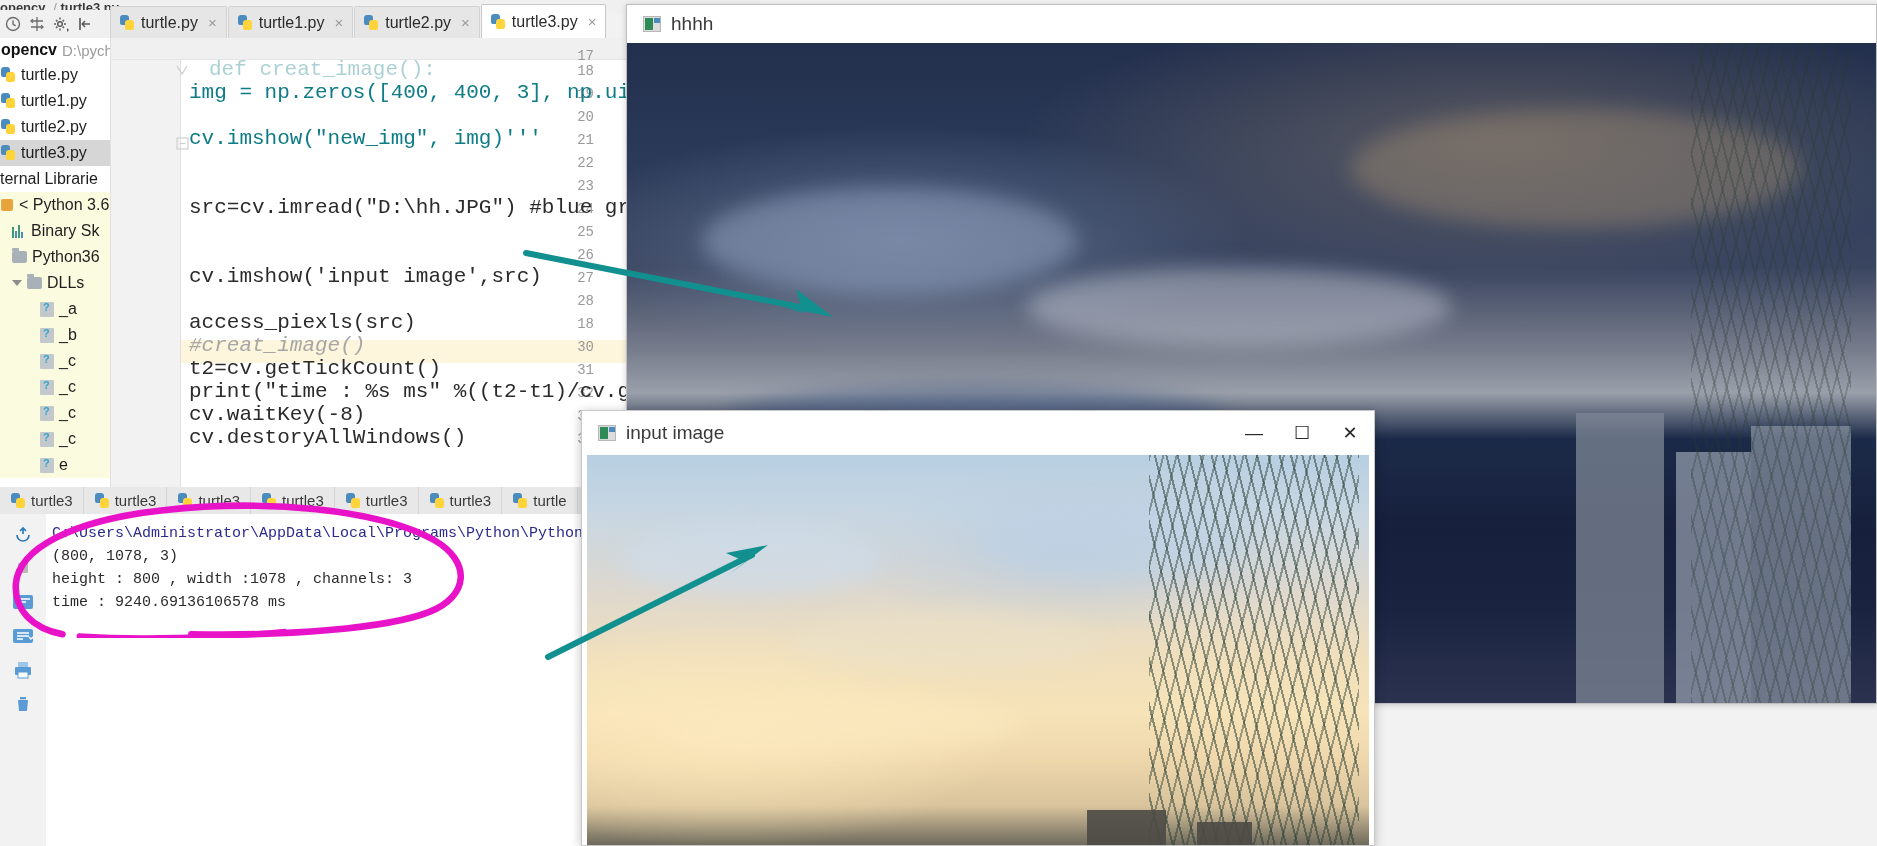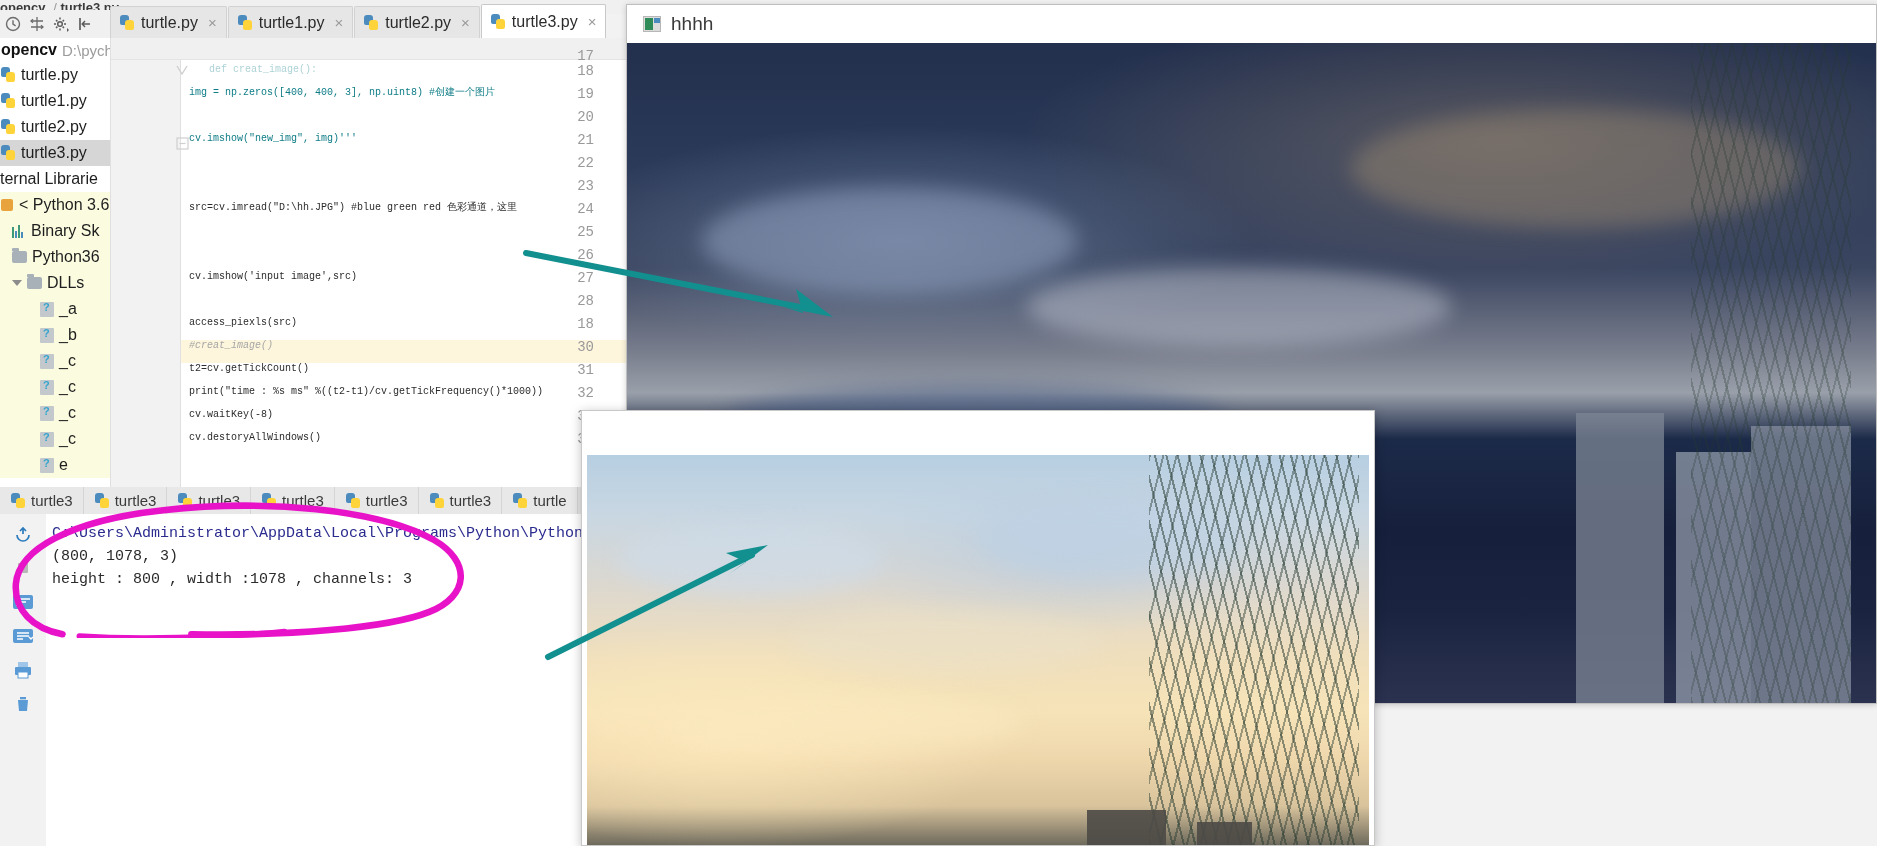--- a/index.html
+++ b/index.html
@@ -85,21 +85,21 @@
     position:absolute; left:0; top:22px; width:70px; height:448px;
     background:#f2f2f2; border-right:1px solid #e0e0e0;
   }
   .gutter-num {
     position:absolute; right:36px; font-size:14px; color:#999; font-family:"Liberation Mono", monospace;
   }
   .fold-col { position:absolute; left:62px; top:22px; width:18px; }
   .code-area { position:absolute; left:70px; top:22px; right:0; bottom:0; }
   .cline {
     position:absolute; left:8px; height:23px; line-height:23px; white-space:nowrap;
-    font-family:"Liberation Mono", monospace; font-size:10px; color:#2b2b2b;
+    font-family:"Liberation Mono", monospace; font-size:21px; color:#2b2b2b;
   }
   .hl-line { position:absolute; left:70px; right:0; height:23px; background:#fdf6dd; }
   .comment { color:#a6a6a6; font-style:italic; }
   .teal { color:#0e7c86; }
 
   
   .run-panel {
     position:absolute; left:0; top:487px; width:630px; height:359px;
     background:#f2f2f2; overflow:hidden;
   }
@@ -497,20 +497,21 @@
               <path d="M5 6h10l-1 11H6L5 6z" fill="#5a9bd5"></path>
               <rect x="7" y="3" width="6" height="2.3" fill="#5a9bd5"></rect>
             </svg>
         </div>
       </div>
 
       <div class="console">
         <div class="cl path">C:\Users\Administrator\AppData\Local\Programs\Python\Python36\python.e</div>
         <div class="cl">(800, 1078, 3)</div>
         <div class="cl">height : 800 , width :1078 , channels: 3</div>
+        <div class="cl">time : 9240.69136106578 ms</div>
       </div>
     </div>
 
     <svg class="magenta-ring" viewBox="0 0 500 150">
       <path d="M62,146 C30,140 10,120 12,92 C15,55 70,24 170,13 C280,1 400,12 460,45 C500,68 498,105 455,122 C410,140 300,148 200,146" fill="none" stroke="#e813c8" stroke-width="7" stroke-linecap="round"></path>
       <path d="M80,148 C140,152 230,150 300,143" fill="none" stroke="#e813c8" stroke-width="6" stroke-linecap="round"></path>
     </svg>
   </div>
 
   <div class="win-hhhh">
@@ -525,20 +526,29 @@
       <div class="cloud" style="left:58%; top:10%; width:36%; height:18%; background:rgba(160,140,115,.42)"></div>
       <div class="cloud" style="left:8%;  top:52%; width:40%; height:10%; background:rgba(70,90,130,.55)"></div>
       <div class="building" style="left:76%; top:56%; width:7%;  height:44%; background:#7d8796; opacity:.75"></div>
       <div class="building" style="left:84%; top:62%; width:6%;  height:38%; background:#9aa3b0; opacity:.7"></div>
       <div class="building" style="left:90%; top:58%; width:8%;  height:42%; background:#8b94a2; opacity:.7"></div>
       <div class="tree" style="right:2%; width:160px; opacity:.55"></div>
     </div>
   </div>
 
   <div class="win-input">
+    <div class="win-title">
+      <span class="cvicon"></span>
+      <span>input image</span>
+      <span class="wbtns">
+        <span class="wbtn">—</span>
+        <span class="wbtn">☐</span>
+        <span class="wbtn">✕</span>
+      </span>
+    </div>
     <div class="input-canvas">
       <div class="sky-bottom"></div>
       <div class="cloud" style="left:4%;  top:18%; width:34%; height:18%; background:rgba(205,220,235,.6)"></div>
       <div class="cloud" style="left:26%; top:40%; width:40%; height:16%; background:rgba(235,225,200,.6)"></div>
       <div class="cloud" style="left:50%; top:12%; width:34%; height:20%; background:rgba(190,210,230,.55)"></div>
       <div class="cloud" style="left:10%; top:62%; width:46%; height:14%; background:rgba(250,232,190,.65)"></div>
       <div class="tree"></div>
       <div class="building" style="left:64%; bottom:0; width:10%; height:9%;"></div>
       <div class="building" style="left:78%; bottom:0; width:7%; height:6%;"></div>
     </div>

